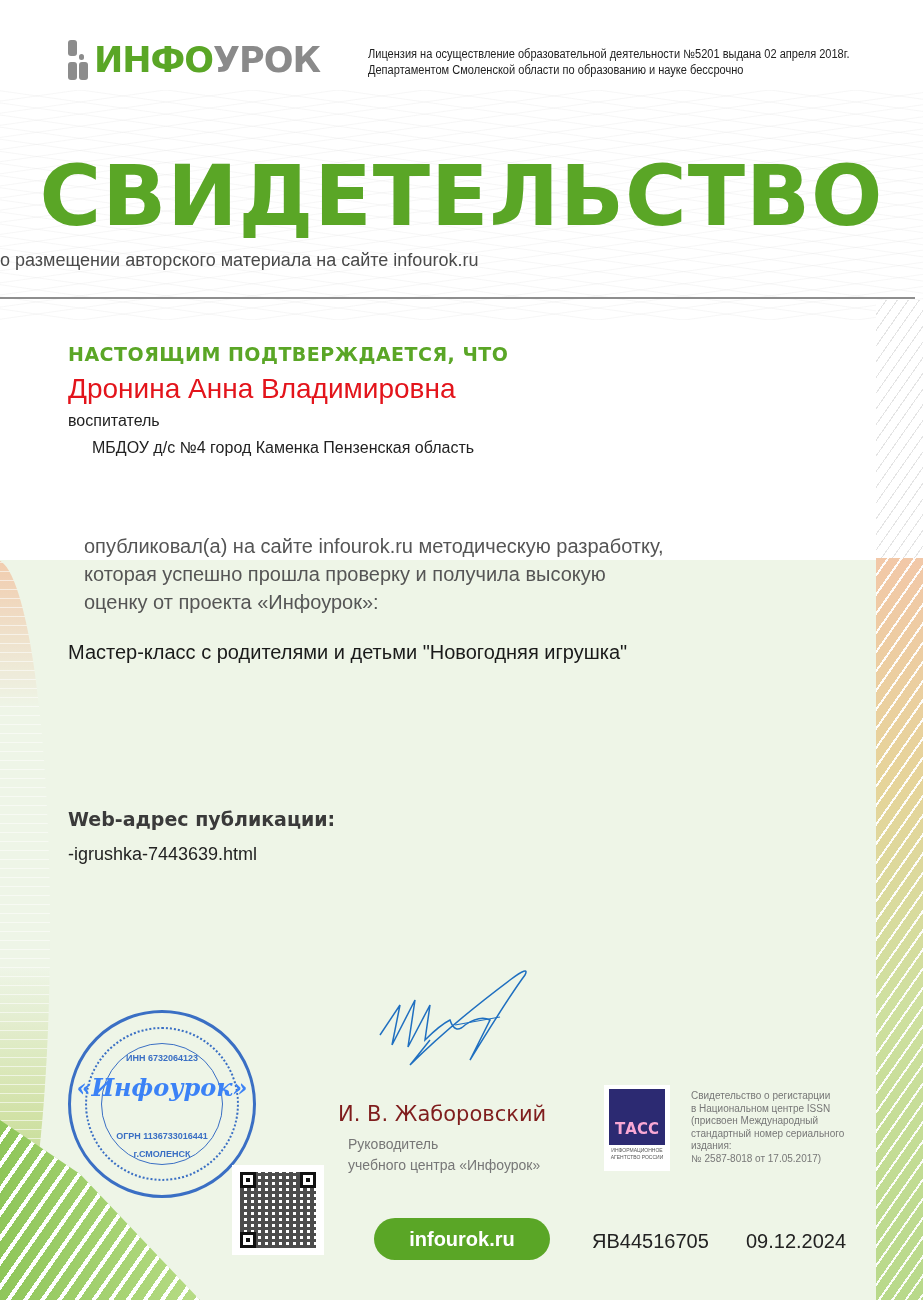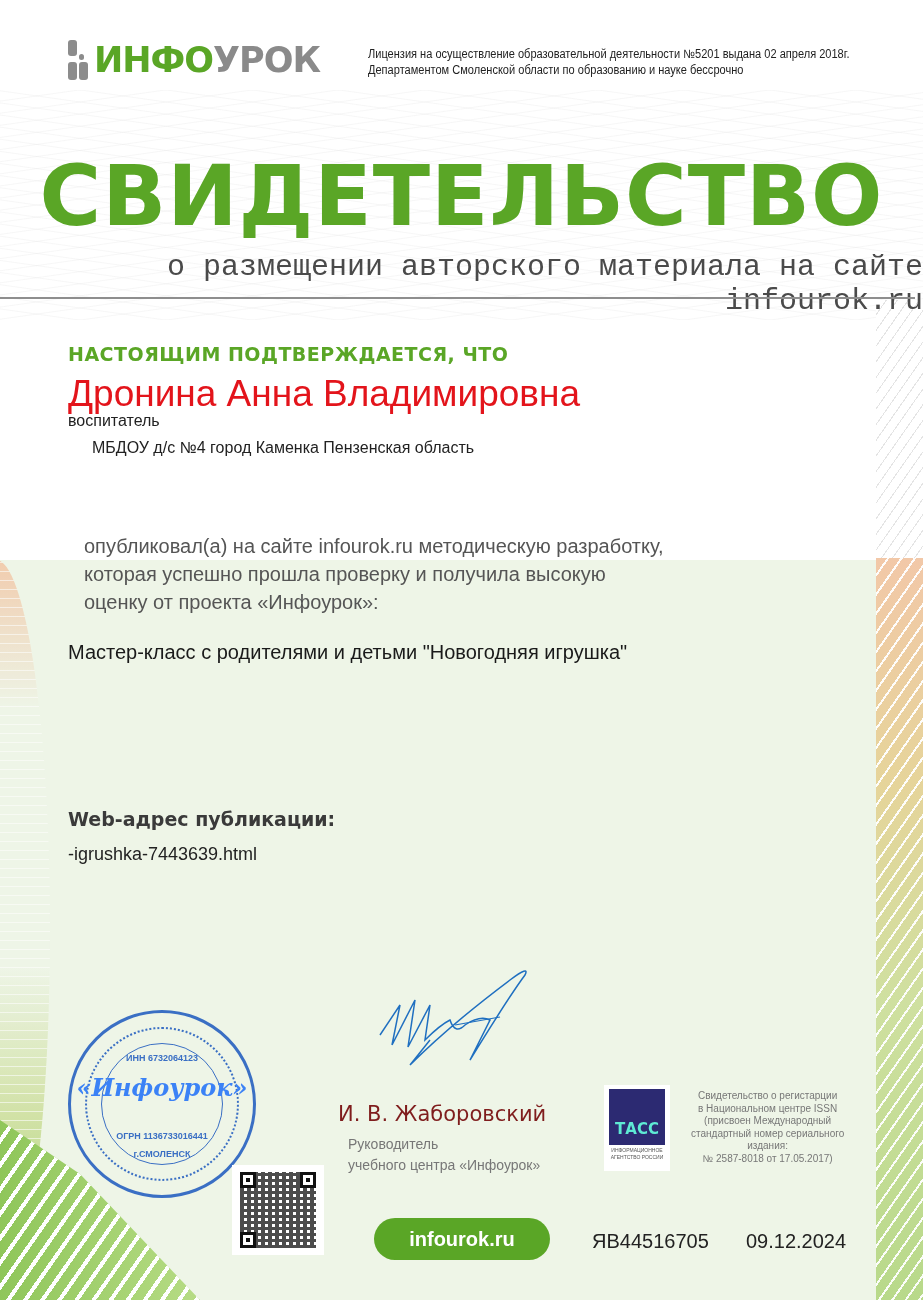--- a/index.html
+++ b/index.html
@@ -28,25 +28,25 @@
   .logo { position:absolute; left:68px; top:40px; display:flex; align-items:center; }
   .logo-mark { width:22px; height:40px; position:relative; margin-right:4px; }
   .logo-mark span { position:absolute; background:#8c8c8c; border-radius:3px; }
   .logo-text { font-family:"DejaVu Sans", sans-serif; font-weight:bold; font-size:35px; letter-spacing:-1px; line-height:40px; }
   .logo-green { color:#5aa626; }
   .logo-gray { color:#8a8a8a; }
 
   .license { position:absolute; left:368px; top:46px; font-family:"Liberation Sans Narrow","Liberation Sans", sans-serif; font-size:12px; line-height:16px; color:#222; transform:scaleX(0.92); transform-origin:left top; white-space:nowrap; }
 
   .title { position:absolute; left:0; width:923px; top:148px; text-align:center; font-family:"DejaVu Sans", sans-serif; font-weight:bold; font-size:84px; color:#5aa626; letter-spacing:1px; line-height:96px; transform:scaleX(1.0); }
-  .subtitle { position:absolute; left:0; width:923px; top:250px; text-align:right; font-size:30px; color:#4a4a4a;font-family:Liberation Mono, monospace; }
+  .subtitle { position:absolute; left:0; width:923px; top:250px; text-align:left; font-size:18px; color:#4a4a4a; }
   .divider { position:absolute; left:0; top:297px; width:915px; height:2px; background:#8e8e8e; }
 
   .confirm { position:absolute; left:68px; top:343px; font-family:"DejaVu Sans", sans-serif; font-weight:bold; font-size:19px; color:#5aa626; letter-spacing:0.5px; }
-  .name { position:absolute; left:68px; top:373px; font-size:37px; color:#e3141b; }
+  .name { position:absolute; left:68px; top:373px; font-size:28px; color:#e3141b; }
   .position { position:absolute; left:68px; top:412px; font-size:16px; color:#222; }
   .org { position:absolute; left:68px; top:439px; font-size:16px; color:#222;margin-left:24px; }
 
   .published { position:absolute; left:68px; top:532px; font-size:20px; color:#555; line-height:28px; }
   .published div { height:28px;margin-left:16px; }
   .work-title { position:absolute; left:68px; top:640px; font-size:20px; color:#1a1a1a; line-height:25px; width:640px; }
 
   .web-label { position:absolute; left:68px; top:808px; font-family:"DejaVu Sans", sans-serif; font-weight:bold; font-size:19px; color:#3a3a3a; }
   .web-url { position:absolute; left:68px; top:843px; font-size:18px; color:#222; line-height:23px; }
 
@@ -54,23 +54,23 @@
   .stamp-inner { position:absolute; left:14px; top:14px; right:14px; bottom:14px; border-radius:50%; border:2px dotted #3a6fc4; }
   .stamp-ring2 { position:absolute; left:30px; top:30px; right:30px; bottom:30px; border-radius:50%; border:1.5px solid #3a6fc4; }
   .stamp-text { position:absolute; left:0; right:0; top:60px; text-align:center; font-family:"DejaVu Serif", serif; font-style:italic; font-weight:bold; font-size:24px; color:#3b82f6; }
   .stamp-small { position:absolute; left:0; right:0; text-align:center; font-size:9px; color:#3a6fc4; font-weight:bold; }
 
   .signature { position:absolute; left:370px; top:965px; width:180px; height:110px; }
   .signer-name { position:absolute; left:338px; top:1102px; font-family:"DejaVu Sans", sans-serif; font-size:21px; color:#7f1d1d; }
   .signer-role { position:absolute; left:338px; top:1134px; font-size:14px; color:#777; line-height:21px;margin-left:10px; }
 
   .tass-box { position:absolute; left:604px; top:1085px; width:66px; height:86px; background:#fff; }
-  .tass-blue { position:absolute; left:5px; top:4px; width:56px; height:56px; background:#2c2a72; color:#5eead4; font-family:"DejaVu Sans", sans-serif; font-weight:bold; font-size:15px; text-align:center; line-height:80px; }
+  .tass-blue { position:absolute; left:5px; top:4px; width:56px; height:56px; background:#2c2a72; color:#f9a8d4; font-family:"DejaVu Sans", sans-serif; font-weight:bold; font-size:15px; text-align:center; line-height:80px; }
   .tass-sub { position:absolute; left:0; top:62px; width:66px; text-align:center; font-size:5px; line-height:7px; color:#555; }
-  .issn-text { position:absolute; left:691px; top:1090px; font-size:10px; line-height:12.5px; color:#777;text-align:center; }
+  .issn-text { position:absolute; left:691px; top:1090px; font-size:10px; line-height:12.5px; color:#777; }
 
   .qr { position:absolute; left:232px; top:1165px; width:92px; height:90px; background:#fff; }
   .qr-grid { position:absolute; left:8px; top:7px; width:76px; height:76px;
     background:
       repeating-linear-gradient(90deg, #111 0 4px, transparent 4px 7px),
       repeating-linear-gradient(0deg, #111 0 3px, transparent 3px 6px);
     opacity:.75; }
   .qr-corner { position:absolute; width:16px; height:16px; border:3px solid #111; background:#fff; box-sizing:border-box; }
   .qr-corner::after { content:""; position:absolute; left:3px; top:3px; width:4px; height:4px; background:#111; }
 

